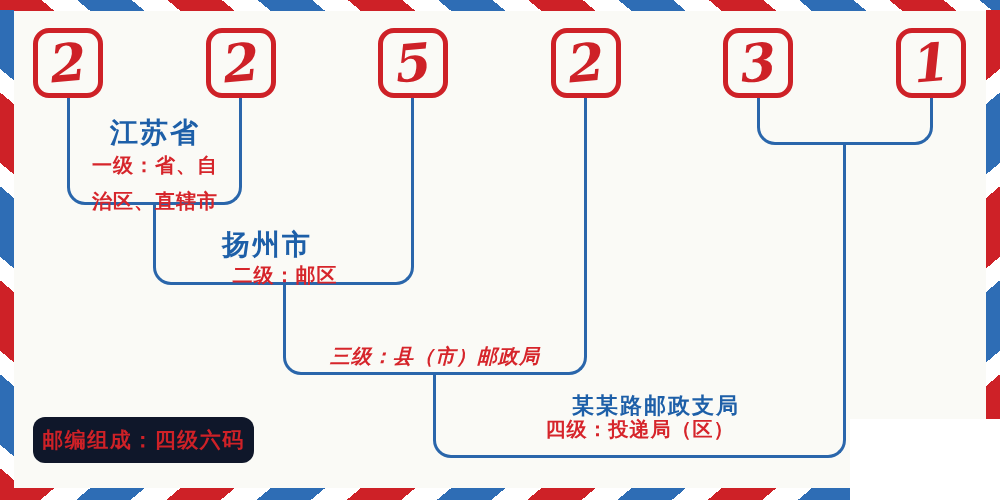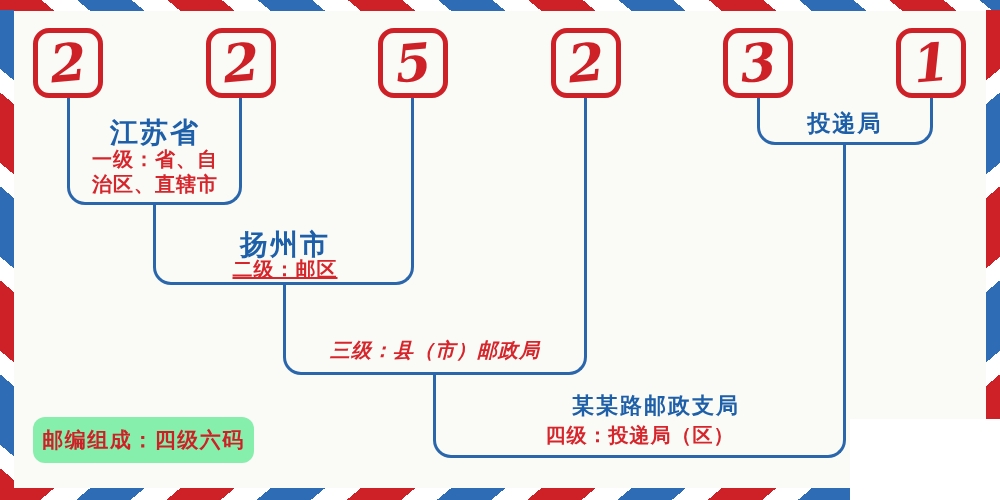--- a/index.html
+++ b/index.html
@@ -65,29 +65,29 @@
     position:absolute;width:3px;background:#2a66ab;z-index:3;
   }
   
   .place-name{
     position:absolute;z-index:5;text-align:center;
     color:#1d5fa8;font-weight:bold;letter-spacing:2px;
   }
   .level-desc{
     position:absolute;z-index:5;text-align:center;
     color:#d6252b;font-weight:bold;font-size:20px;
-    letter-spacing:1px;line-height:25px;
+    letter-spacing:1px;line-height:36px;
   }
   .fs26{font-size:28px;}
   .fs22{font-size:22px;text-align:right;}
   .fs23{font-size:23px;}
   
   .badge{
     position:absolute;left:33px;top:417px;width:221px;height:46px;
-    background:#86efac;border-radius:12px;z-index:5;
+    background:#0f172a;border-radius:12px;z-index:5;
     display:flex;align-items:center;justify-content:center;
   }
   .badge span{
     color:#ce2127;font-weight:bold;font-size:21px;letter-spacing:1.5px;
   }
 </style>
 </head>
 <body>
 
 <div id="stage">
@@ -122,27 +122,26 @@
   <div class="bracket" style="left:153px;top:205px;width:261px;height:80px;"></div>
   <div class="stub" style="left:584px;top:98px;height:188px;"></div>
   <div class="bracket" style="left:283px;top:285px;width:304px;height:90px;"></div>
   <div class="bracket" style="left:757px;top:98px;width:176px;height:47px;"></div>
   <div class="stub" style="left:843px;top:145px;height:231px;"></div>
   <div class="bracket" style="left:433px;top:375px;width:413px;height:83px;"></div>
 
   <div class="place-name fs26" style="left:55px;top:114px;width:200px;">江苏省</div>
   <div class="level-desc" style="left:85px;top:147px;width:140px;">一级：省、自治区、直辖市</div>
 
-  <div class="place-name fs26" style="left:185px;top:226px;width:200px;text-align:center;">扬州市</div>
-  <div class="level-desc" style="left:185px;top:257px;width:200px;text-decoration:underline;">二级：邮区</div>
+  <div class="place-name fs26" style="left:167px;top:226px;width:200px;text-align:center;">扬州市</div>
+  <div class="level-desc" style="left:185px;top:257px;width:200px;">二级：邮区</div>
 
   <div class="level-desc" style="left:285px;top:338px;width:300px;font-style:italic;">三级：县（市）邮政局</div>
 
   <div class="place-name fs22" style="left:540px;top:391px;width:200px;">某某路邮政支局</div>
-  <div class="level-desc" style="left:510px;top:423px;width:260px;">四级：投递局（区）</div>
+  <div class="level-desc" style="left:510px;top:411px;width:260px;">四级：投递局（区）</div>
 
-  <div class="place-name fs23" style="left:745px;top:108px;width:200px;">投递局</div>
 
   <div class="badge">
     <span>邮编组成：四级六码</span>
   </div>
 
 </div>
 
 </body></html>

